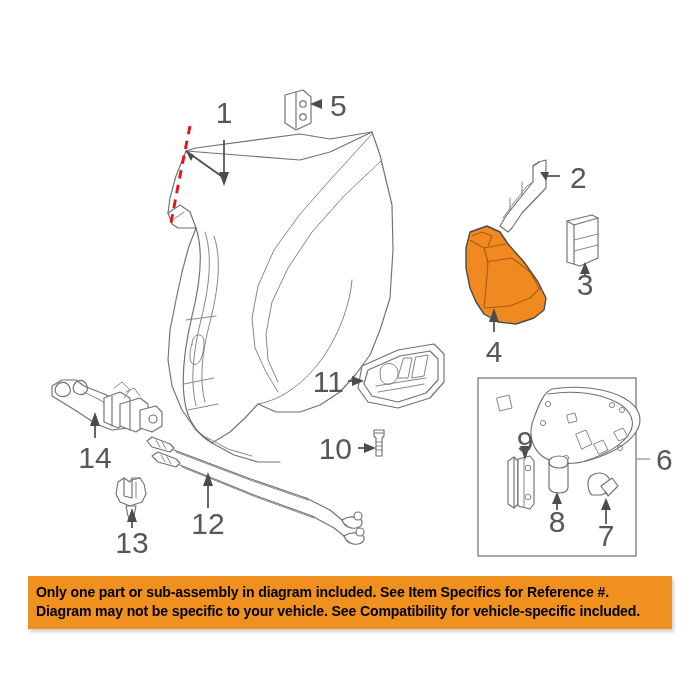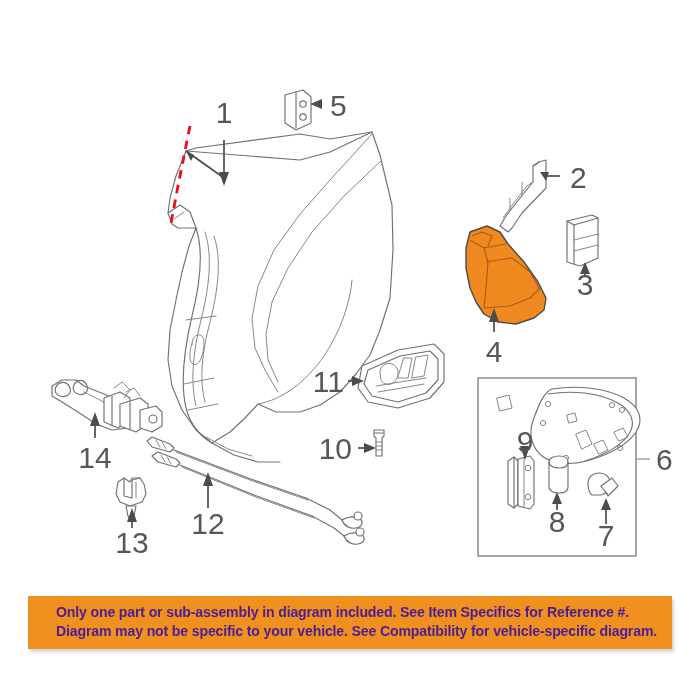--- a/index.html
+++ b/index.html
@@ -24,26 +24,26 @@
     position: absolute;
     left: 0;
     top: 0;
     width: 700px;
     height: 700px;
     display: block;
   }
   .disclaimer-banner {
     position: absolute;
     left: 28px;
-    top: 596px;
+    top: 576px;
     width: 644px;
     box-sizing: border-box;
-    padding: 7px 10px 8px 28px;
+    padding: 7px 10px 8px 8px;
     background: #F0901E;
-    color: #4c1d95;
+    color: #000000;
     font-family: "Liberation Sans", sans-serif;
     font-weight: bold;
     font-size: 14.1px;
     line-height: 19px;
     letter-spacing: -0.15px;
     box-shadow: 2px 3px 3px rgba(0,0,0,0.18);
   }
   .disclaimer-banner div { white-space: nowrap; }
 </style>
 </head>
@@ -335,16 +335,16 @@
     <text class="lbl" x="525" y="452" text-anchor="middle">9</text>
     <text class="lbl" x="352" y="459" text-anchor="end">10</text>
     <text class="lbl" x="344" y="392" text-anchor="end">11</text>
     <text class="lbl" x="208" y="534" text-anchor="middle">12</text>
     <text class="lbl" x="132" y="553" text-anchor="middle">13</text>
     <text class="lbl" x="95" y="468" text-anchor="middle">14</text>
   </svg>
 
   <div class="disclaimer-banner">
     <div>Only one part or sub-assembly in diagram included. See Item Specifics for Reference #.</div>
-    <div>Diagram may not be specific to your vehicle. See Compatibility for vehicle-specific diagram.</div>
+    <div>Diagram may not be specific to your vehicle. See Compatibility for vehicle-specific included.</div>
   </div>
 
 </div>
 
 </body></html>

